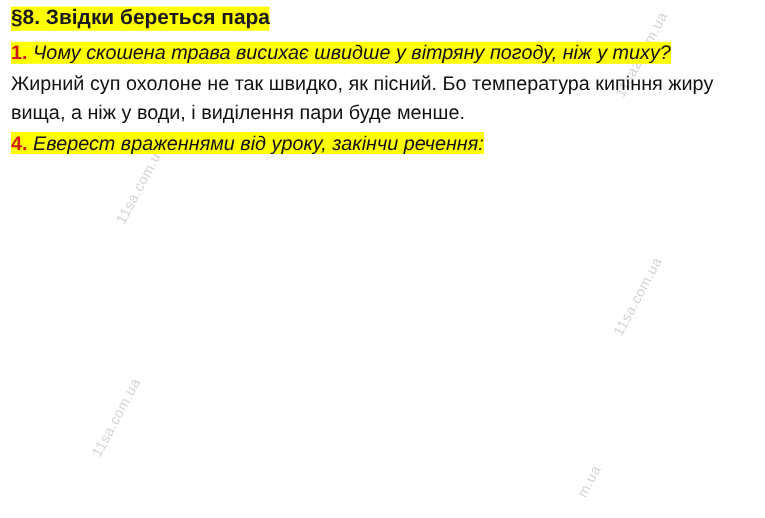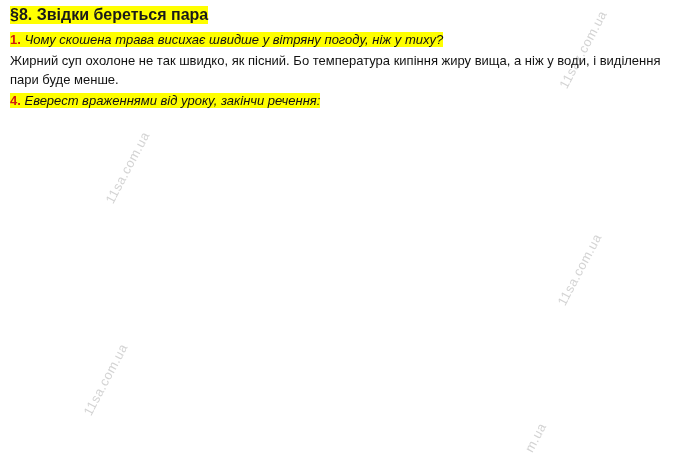--- a/index.html
+++ b/index.html
@@ -32,38 +32,38 @@
     pointer-events: none;
     user-select: none;
   }
   .wm1 { left: 540px; top: 42px;  transform: rotate(-62deg); }
   .wm2 { left: 88px;  top: 160px; transform: rotate(-62deg); }
   .wm3 { left: 540px; top: 262px; transform: rotate(-62deg); }
   .wm4 { left: 66px;  top: 372px; transform: rotate(-62deg); }
   .wm5 { left: 520px; top: 430px; transform: rotate(-62deg); }
 
   h1.title {
-    font-size: 16px;
+    font-size: 19px;
     font-weight: bold;
     color: #1a1a1a;
     margin: 0 0 7px 0;
     line-height: 1.15;
     display: inline-block;
     background: #ffff00;
     position: relative;
     z-index: 2;
   }
   .block {
     position: relative;
     z-index: 2;
     margin-bottom: 1px;
   }
   p {
     margin: 0 0 2px 0;
-    font-size: 13px;
+    font-size: 18px;
     line-height: 1.45;
     color: #111111;
   }
   .q {
     font-style: italic;
     font-weight: normal;
   }
   .q .num {
     color: #d11a10;
     font-weight: bold;

